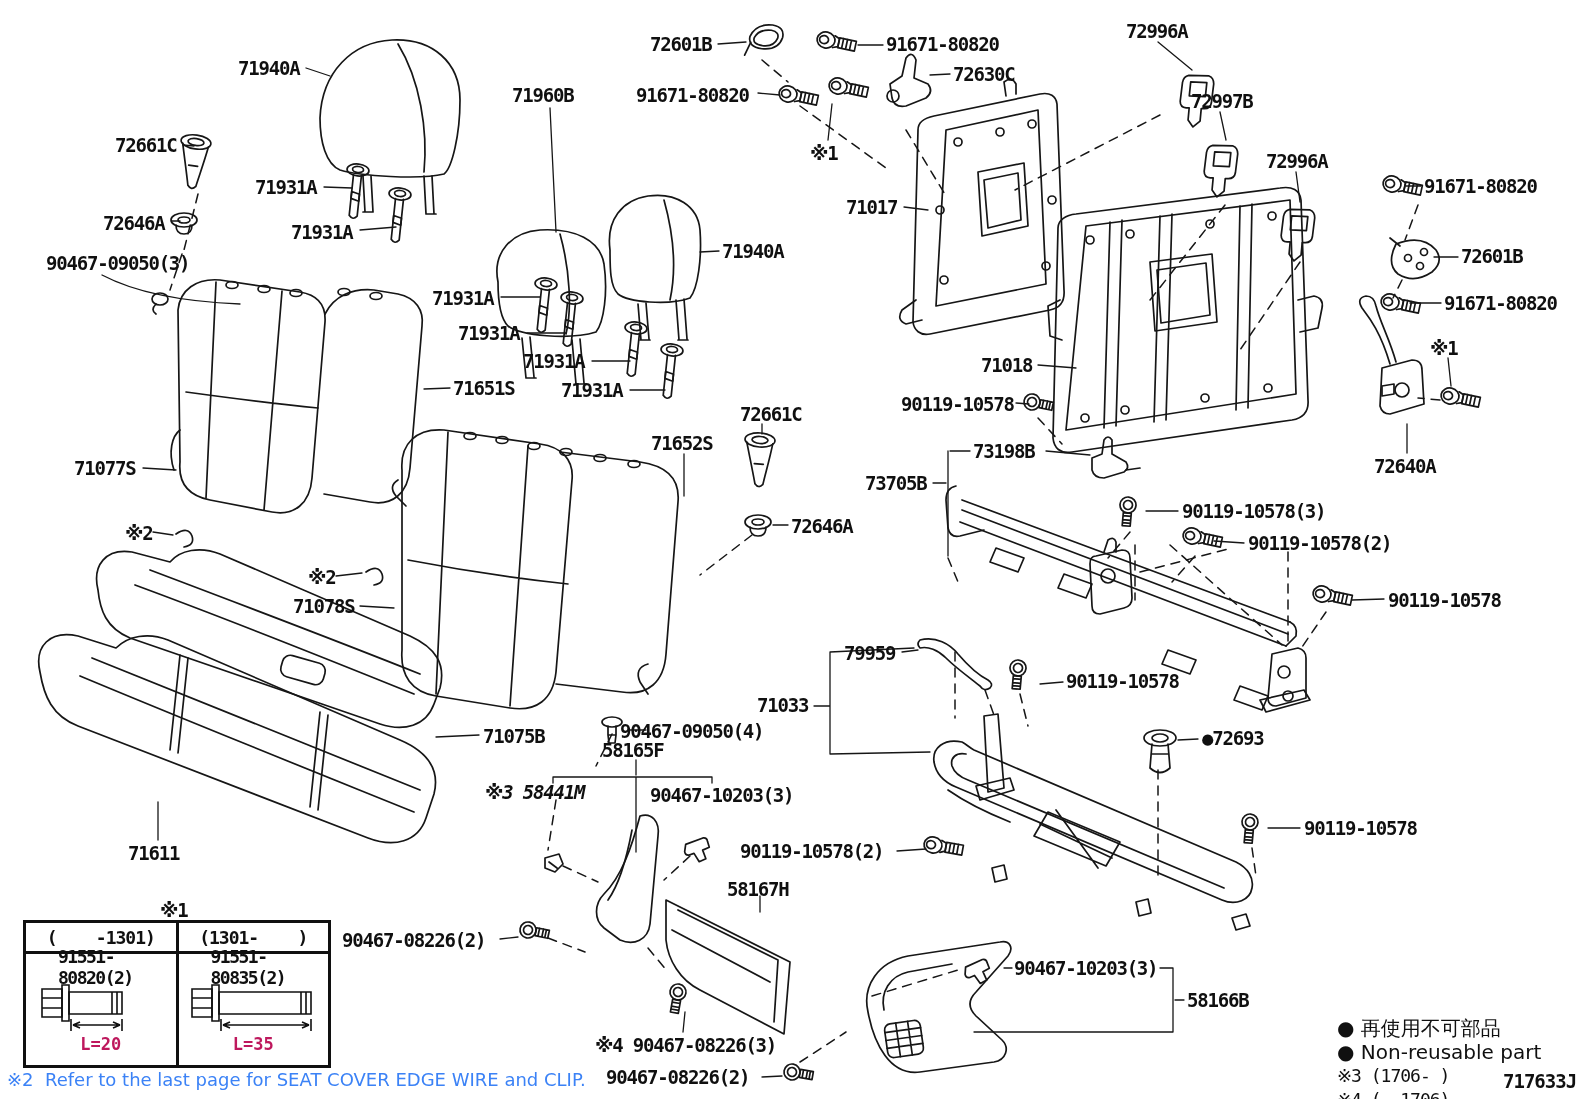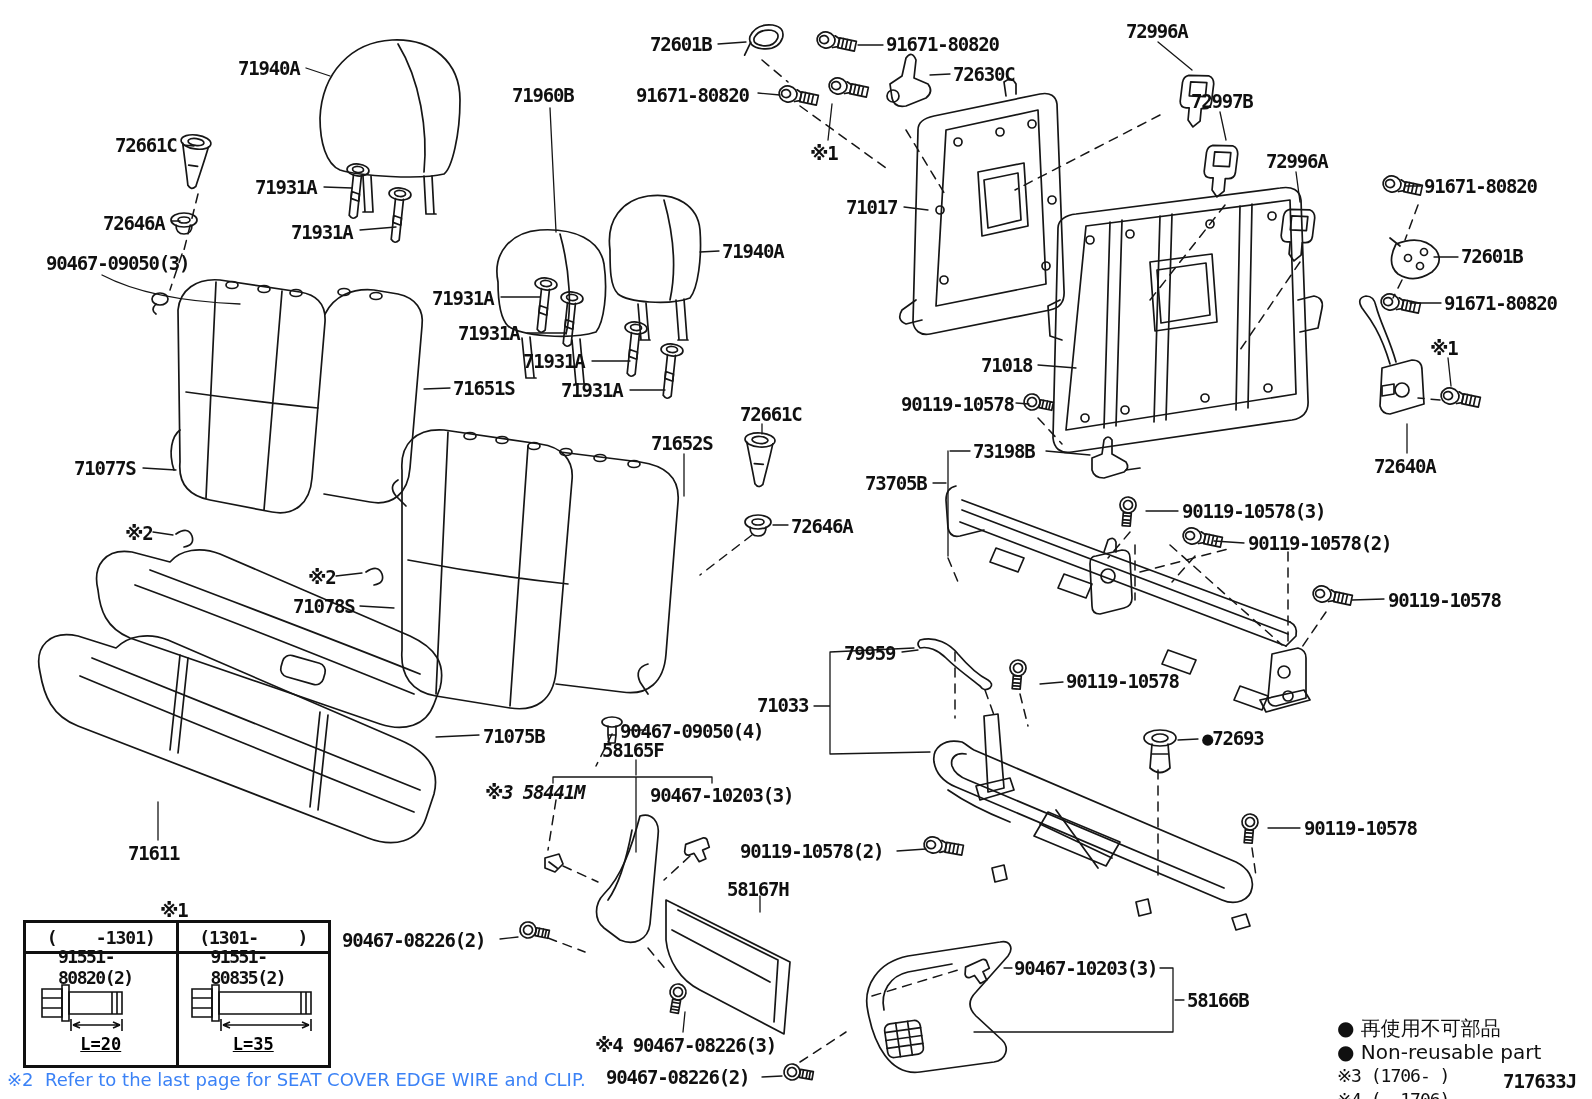--- a/index.html
+++ b/index.html
@@ -17,21 +17,21 @@
           letter-spacing:-1px;color:#101010;}
   .spec-table{position:absolute;left:23px;top:920px;width:302px;height:142px;
               border:3px solid #101010;display:flex;background:#fff;}
   .st-col{width:50%;display:flex;flex-direction:column;}
   .st-col:first-child{border-right:3px solid #101010;}
   .st-head{height:28px;border-bottom:3px solid #101010;display:flex;align-items:center;justify-content:center;
            font:bold 18px "DejaVu Sans Mono",monospace;letter-spacing:-1px;color:#101010;white-space:pre;}
   .st-part{height:26px;display:flex;align-items:center;justify-content:center;
            font:bold 18px "DejaVu Sans Mono",monospace;letter-spacing:-1.5px;color:#101010;margin-left:32px;}
   .st-len{height:20px;display:flex;align-items:center;justify-content:center;
-          font:bold 17px "DejaVu Sans Mono",monospace;color:#000000;text-decoration:underline;}
+          font:bold 17px "DejaVu Sans Mono",monospace;color:#be185d;}
   .st-bolt{height:54px;display:flex;align-items:center;justify-content:center;}
 </style>
 </head>
 <body>
 
 <div id="stage">
 
   <svg class="art" width="1592" height="1099" viewBox="0 0 1592 1099" fill="none" stroke="#161616" stroke-width="1.7" stroke-linecap="round" stroke-linejoin="round">
     <defs>
       <g id="bolt">

